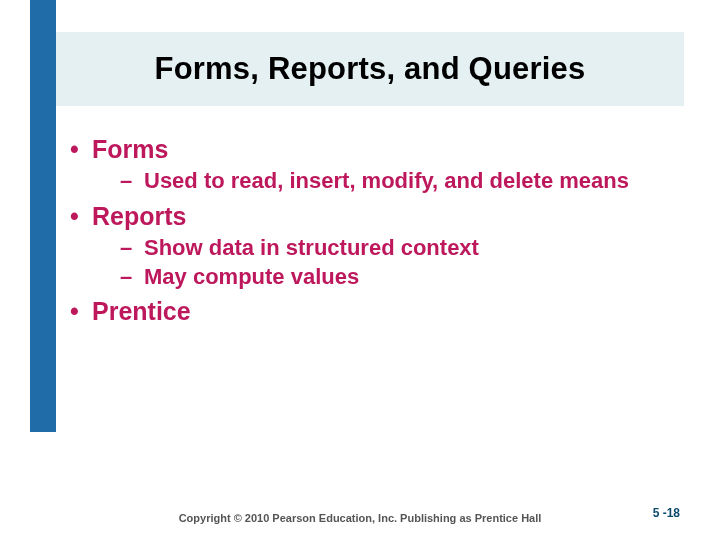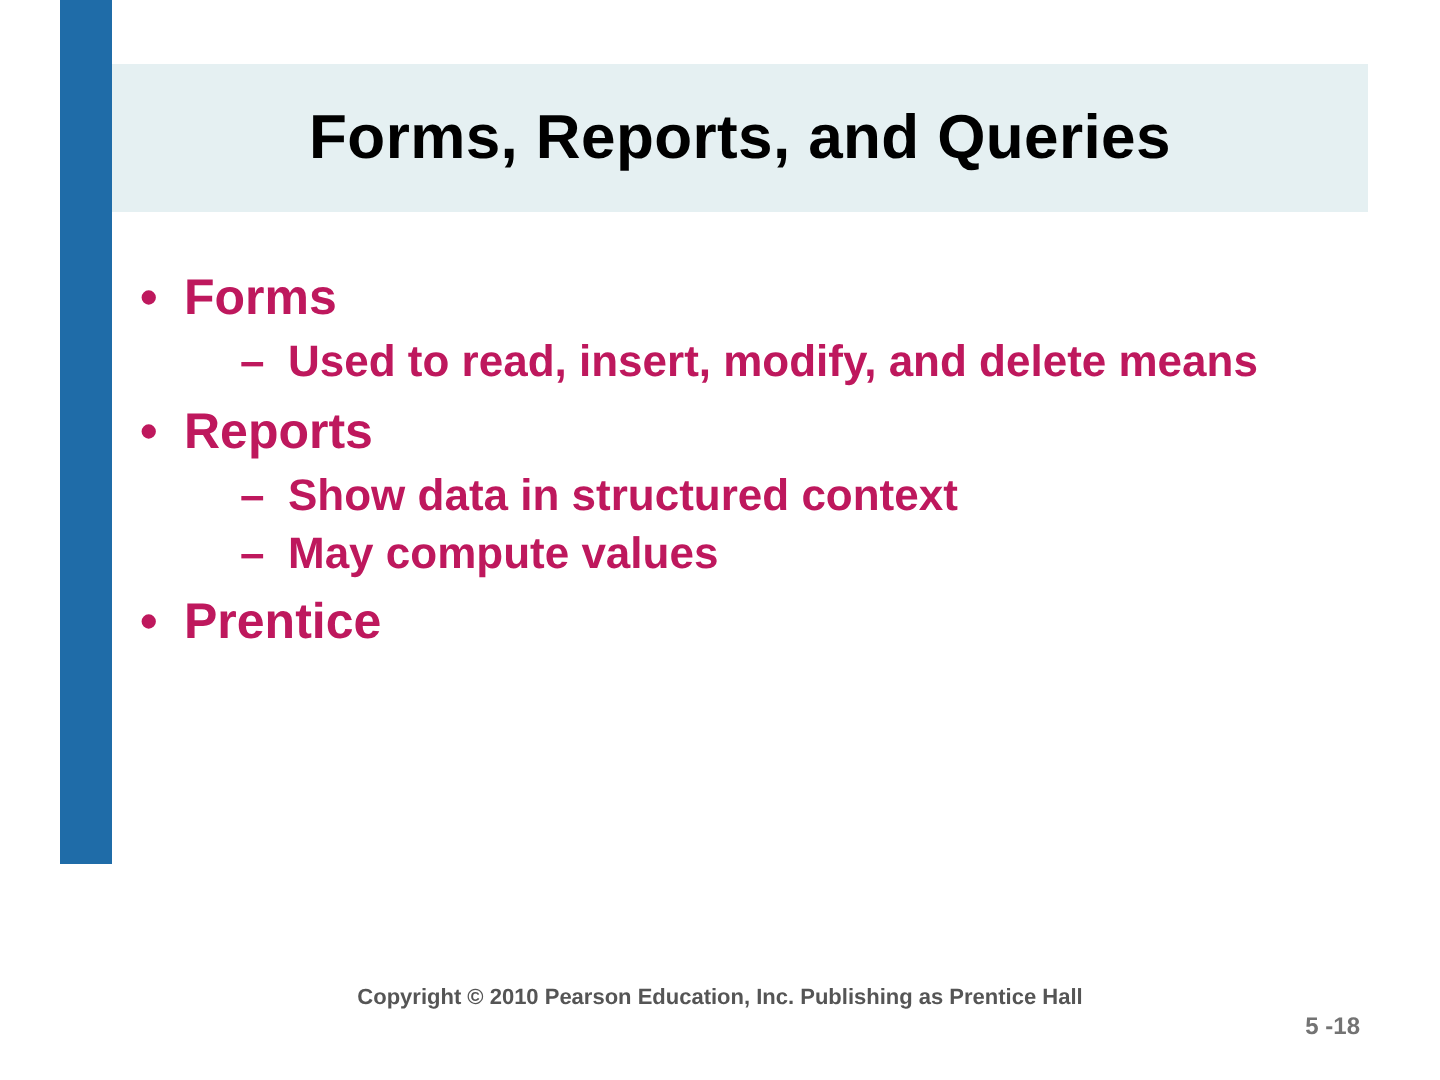--- a/index.html
+++ b/index.html
@@ -63,33 +63,33 @@
     margin-bottom: 1px;
   }
   .bullet-l2::before {
     content: "–";
     position: absolute;
     left: 50px;
     top: 0;
   }
   .footer {
     position: absolute;
-    bottom: 35px;
+    bottom: 16px;
     left: 0;
     width: 720px;
     text-align: center;
     font-size: 11px;
     color: #555;
   }
   .page-num {
     position: absolute;
     bottom: 20px;
     right: 40px;
     font-size: 12px;
-    color: #737373;
+    color: #0c4a6e;
   }
 </style>
 </head>
 <body>
 
 <div class="blue-bar"></div>
 
 <div class="title-box">
   <div class="title-text">Forms, Reports, and Queries</div>
 </div>

